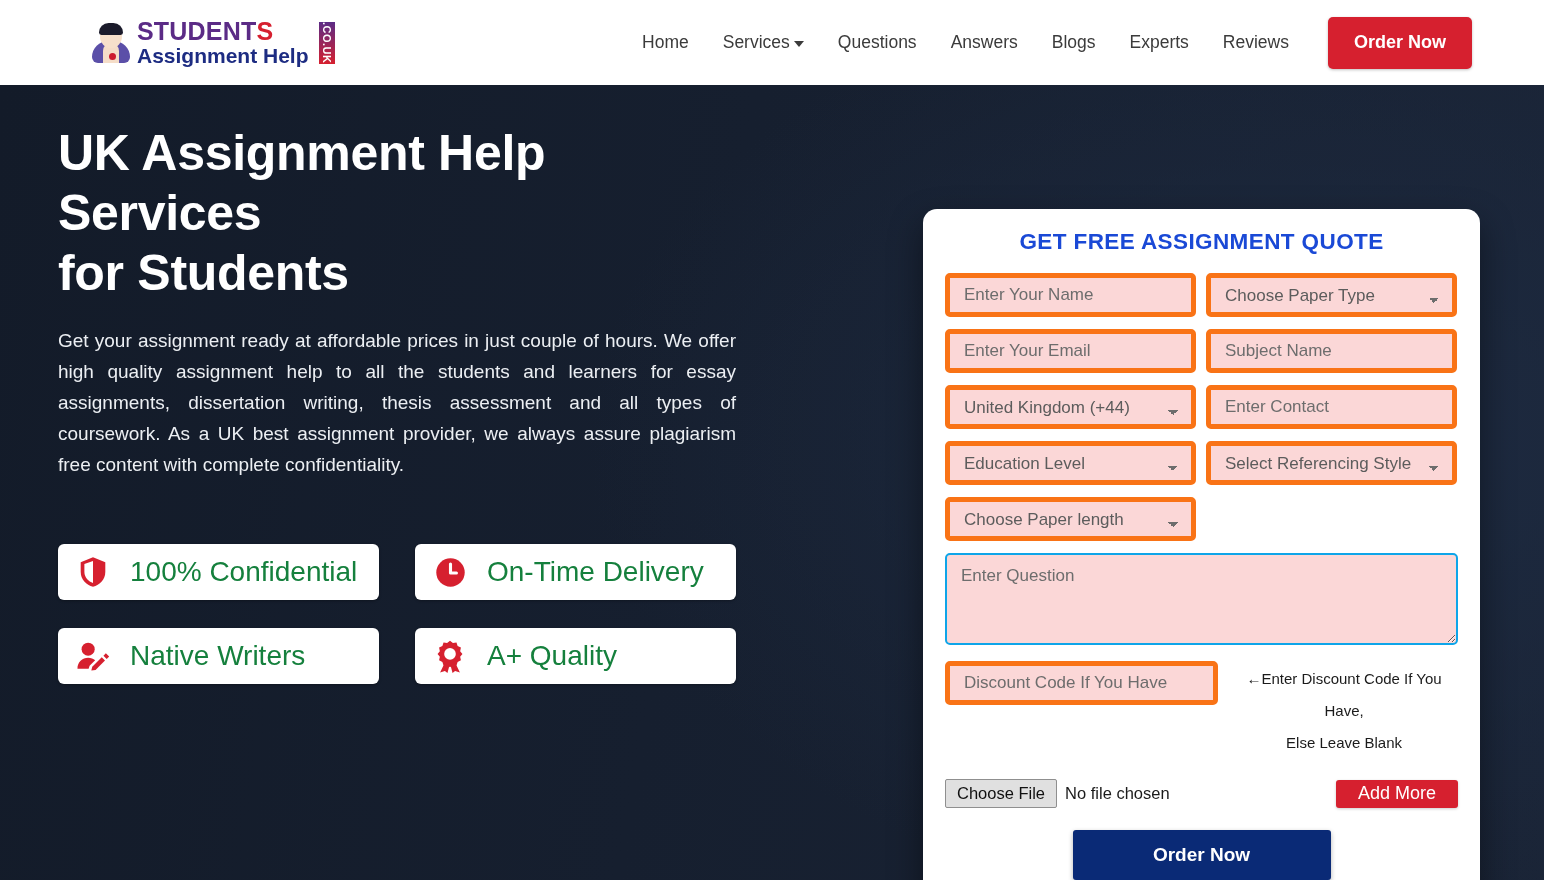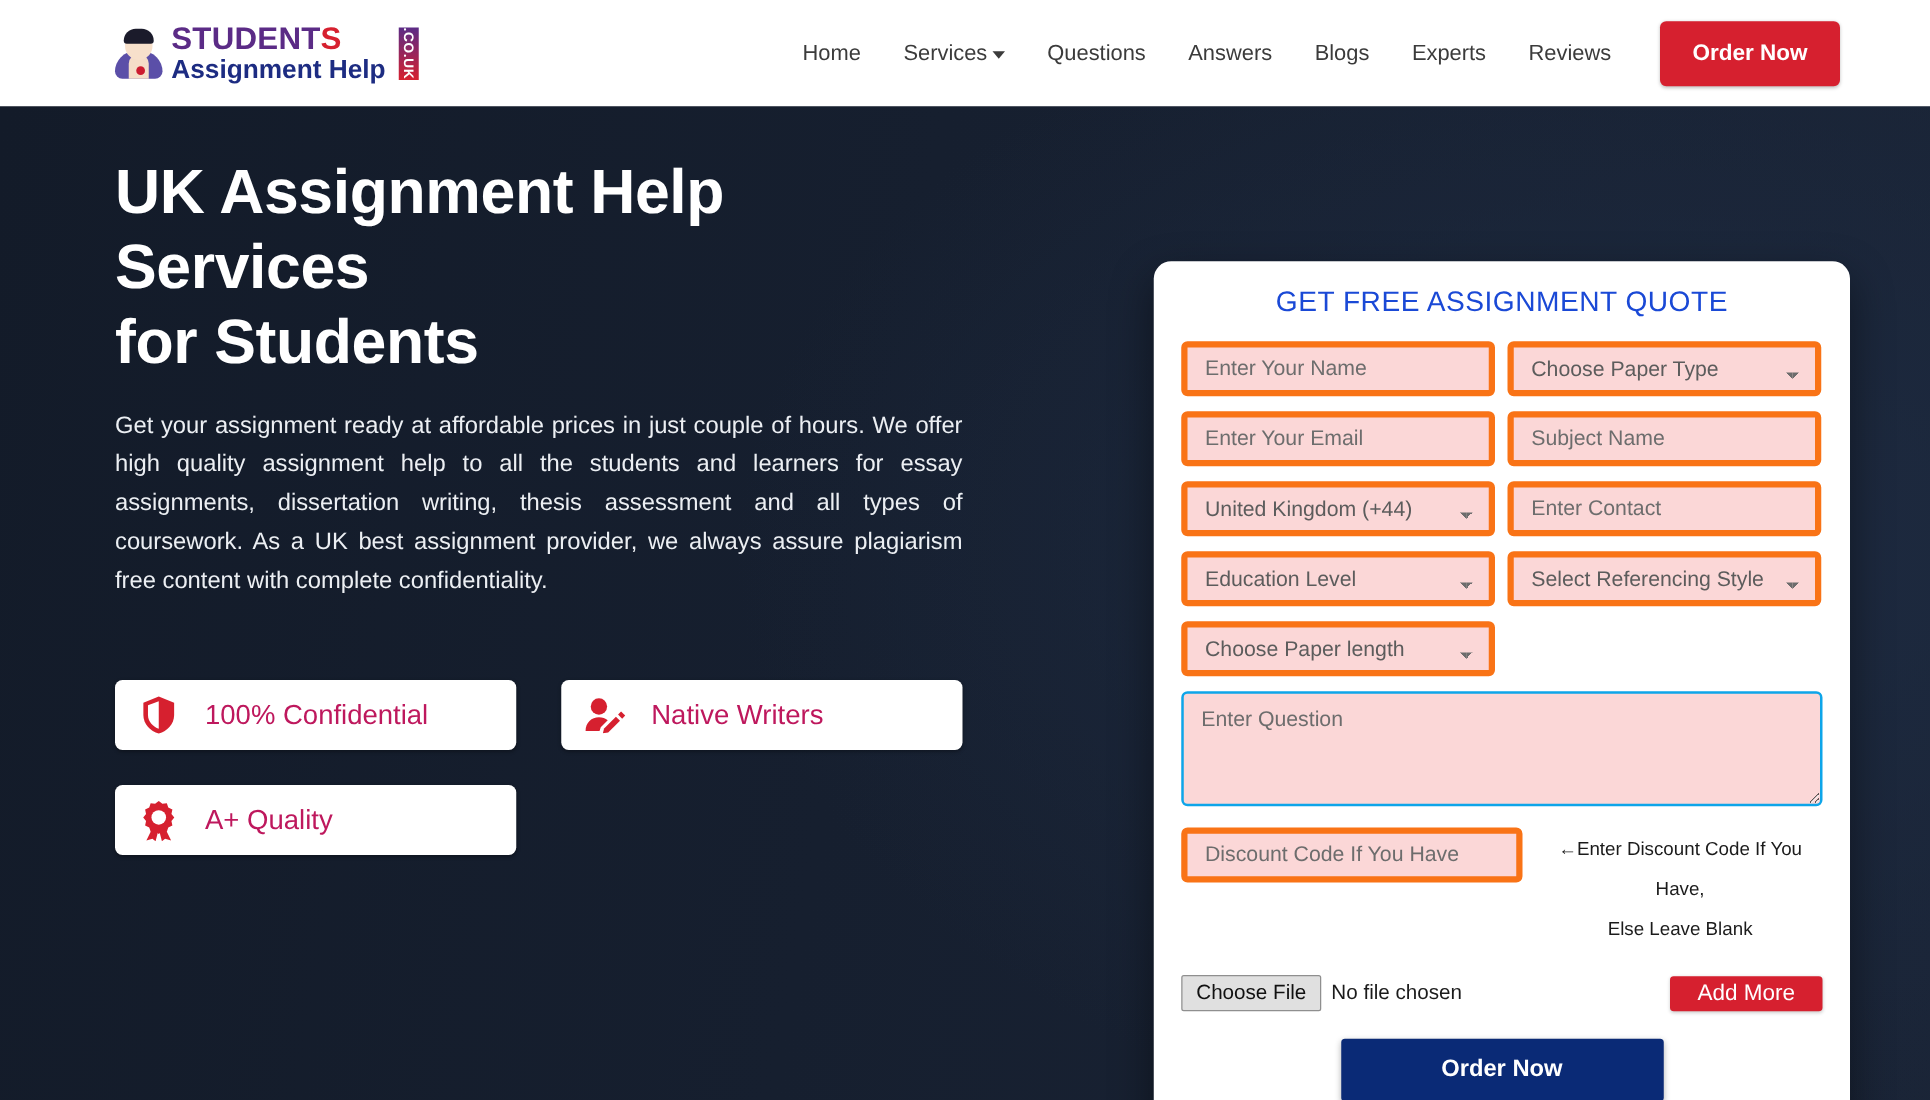--- a/index.html
+++ b/index.html
@@ -129,21 +129,21 @@
   }
 
   
   .hero {
     position: relative;
     height: 795px;
     background:
       radial-gradient(1100px 700px at 88% 45%, #1d2a40 0%, rgba(29,42,64,0) 70%),
       linear-gradient(100deg, #131b29 0%, #161f2f 45%, #1a2436 100%);
     display: flex;
-    padding-left: 92px;
+    padding-left: 58px;
     padding-right: 64px;
   }
 
   .hero-left { width: 690px; padding-top: 38px; }
 
   .hero-title {
     font-size: 50px;
     line-height: 60px;
     font-weight: bold;
     color: #ffffff;
@@ -172,41 +172,41 @@
     display: flex;
     align-items: center;
     padding-left: 18px;
     gap: 20px;
     box-shadow: 0 1px 3px rgba(0,0,0,.3);
     cursor: pointer;
   }
   .feature .ficon { width: 34px; height: 34px; flex: 0 0 auto;
     display: flex; align-items: center; justify-content: center; }
   .feature .flabel {
-    font-size: 22px;
-    color: #be185d;
+    font-size: 28px;
+    color: #15803d;
     white-space: nowrap;
   }
 
   
   .form-card {
     position: absolute;
     left: 923px;
     top: 124px;
     width: 557px;
     background: #ffffff;
     border-radius: 14px;
     box-shadow: 0 14px 34px rgba(0,0,0,.45);
     padding: 20px 22px 26px 22px;
   }
   .form-title {
     text-align: center;
     color: #1a49d6;
     font-size: 22.5px;
-    font-weight: normal;
+    font-weight: bold;
     letter-spacing: .4px;
     margin-bottom: 18px;
   }
   .grid2 {
     display: grid;
     grid-template-columns: 251px 251px;
     gap: 12px 10px;
   }
   .fld {
     height: 44px;
@@ -383,20 +383,29 @@
       <div class="feature">
         <span class="ficon">
           <svg width="30" height="32" viewBox="0 0 24 26" aria-hidden="true">
             <path d="M12 1 L22 5 V13 C22 19 17.5 23.5 12 25 C6.5 23.5 2 19 2 13 V5 Z" fill="#d6202f"></path>
             <path d="M12 4 L12 22 C8.4 20.6 5 17.4 5 13 V6.6 Z" fill="#ffffff"></path>
           </svg>
         </span>
         <span class="flabel">100% Confidential</span>
       </div>
 
+      <div class="feature">
+        <span class="ficon">
+          <svg width="31" height="31" viewBox="0 0 24 24" aria-hidden="true">
+            <circle cx="12" cy="12" r="11" fill="#d6202f"></circle>
+            <path d="M12 5.4 V12.4 H16.6" stroke="#ffffff" stroke-width="2.4" fill="none" stroke-linecap="round" stroke-linejoin="round"></path>
+          </svg>
+        </span>
+        <span class="flabel">On-Time Delivery</span>
+      </div>
 
       <div class="feature">
         <span class="ficon">
           <svg width="34" height="30" viewBox="0 0 28 24" aria-hidden="true">
             <circle cx="10" cy="6.4" r="5.4" fill="#d6202f"></circle>
             <path d="M1.2 22.5 C1.2 16.8 5.2 13.4 10 13.4 C12.3 13.4 14.3 14.2 15.8 15.4 L11.2 20 L10.4 22.5 Z" fill="#d6202f"></path>
             <path d="M13.4 20.9 L21.2 13.1 L23.9 15.8 L16.1 23.6 L12.6 24 Z" fill="#d6202f"></path>
             <path d="M22.6 11.7 L24.6 9.7 L27.3 12.4 L25.3 14.4 Z" fill="#d6202f"></path>
           </svg>
         </span>

